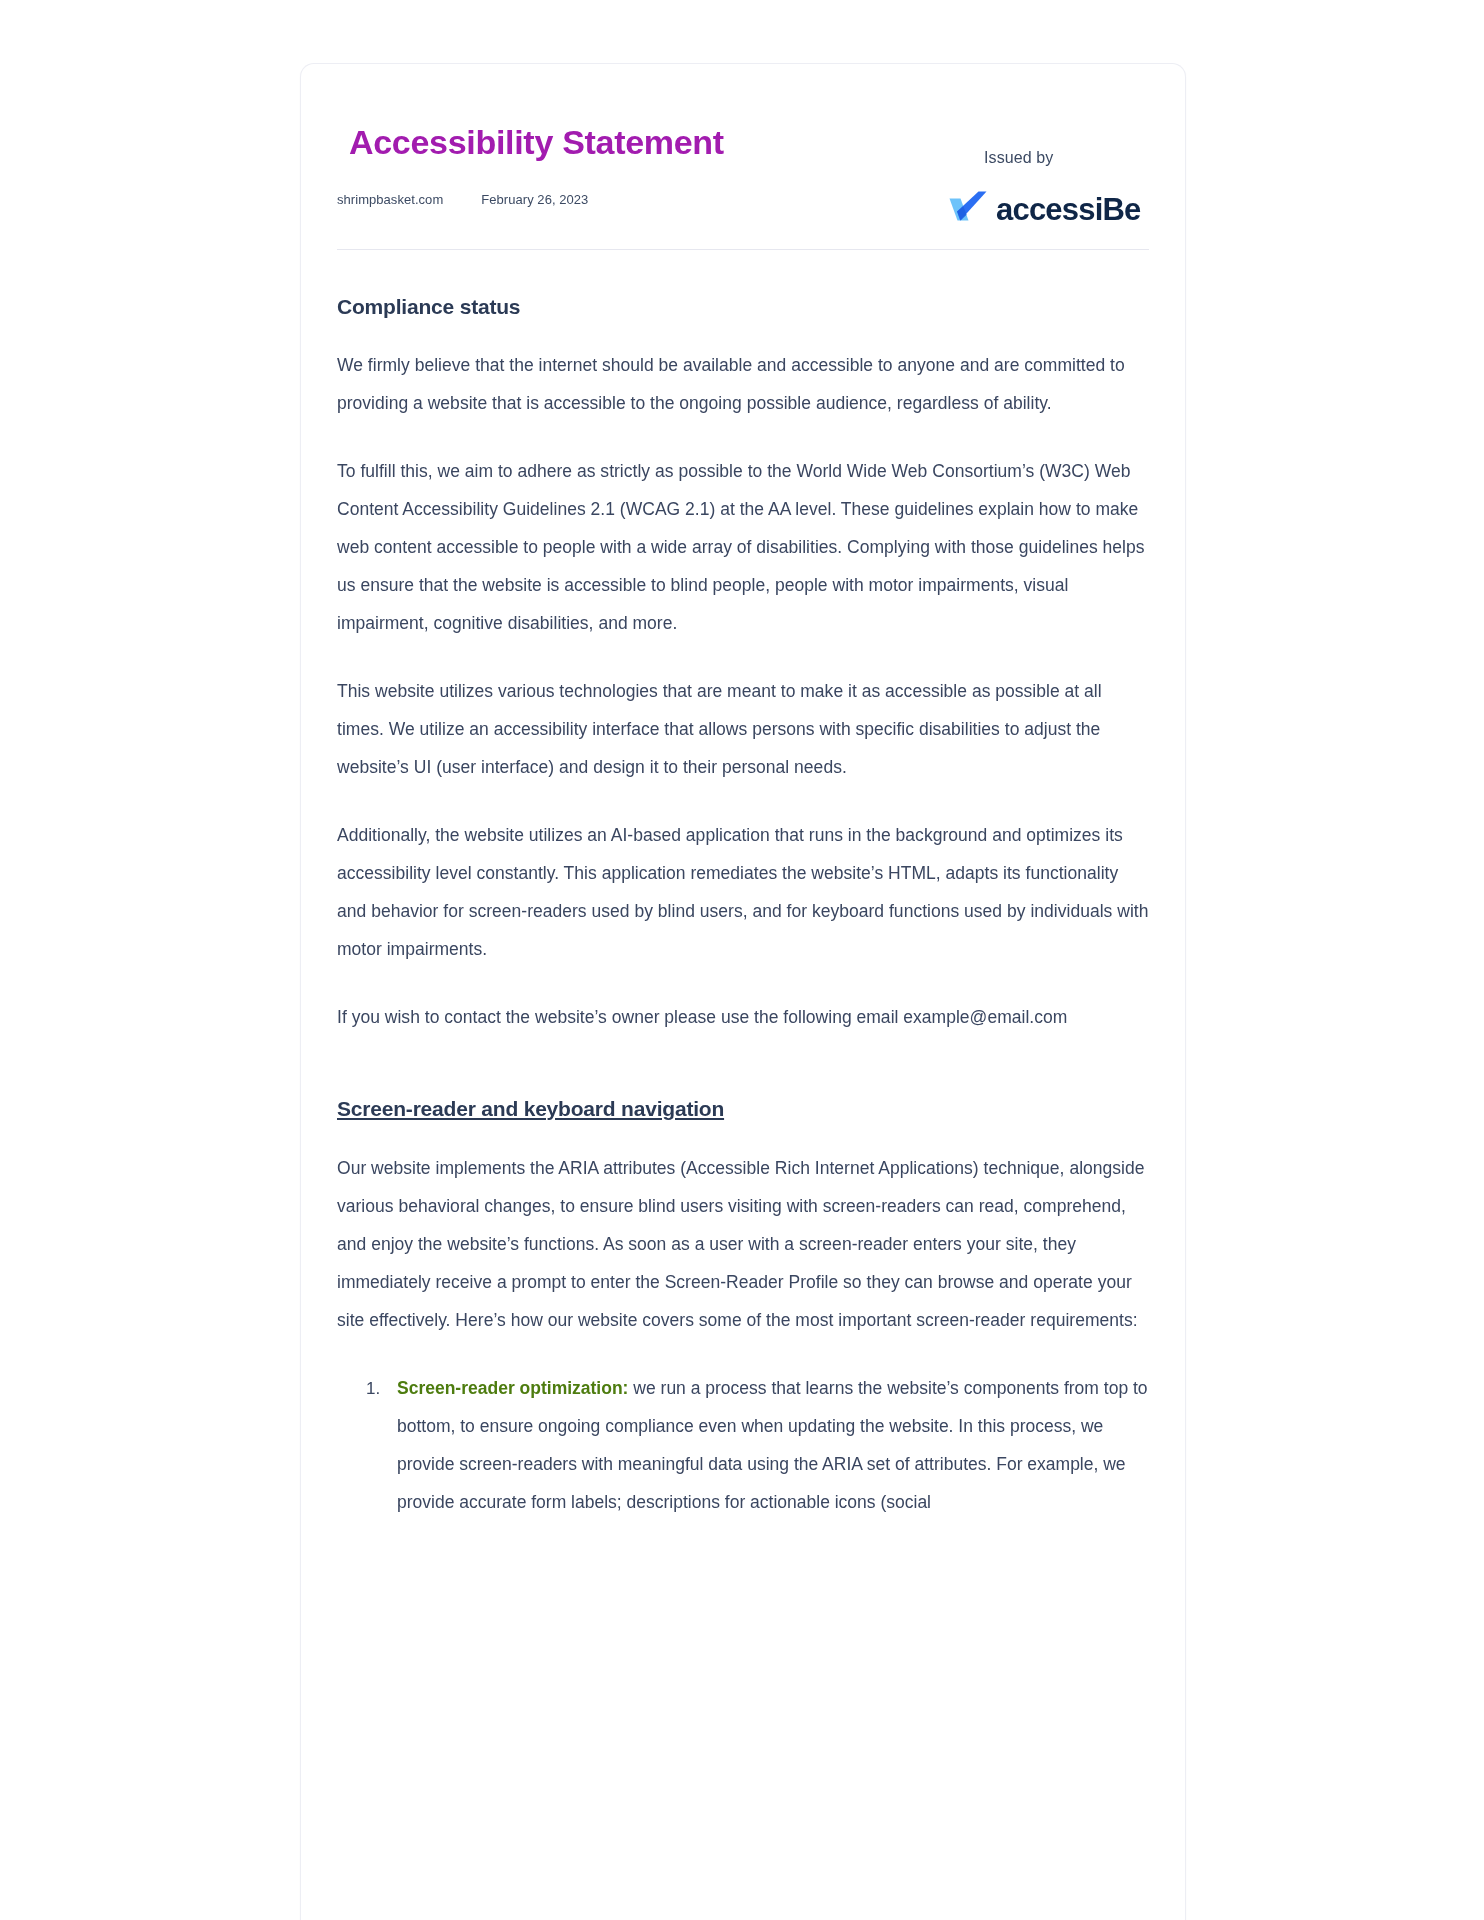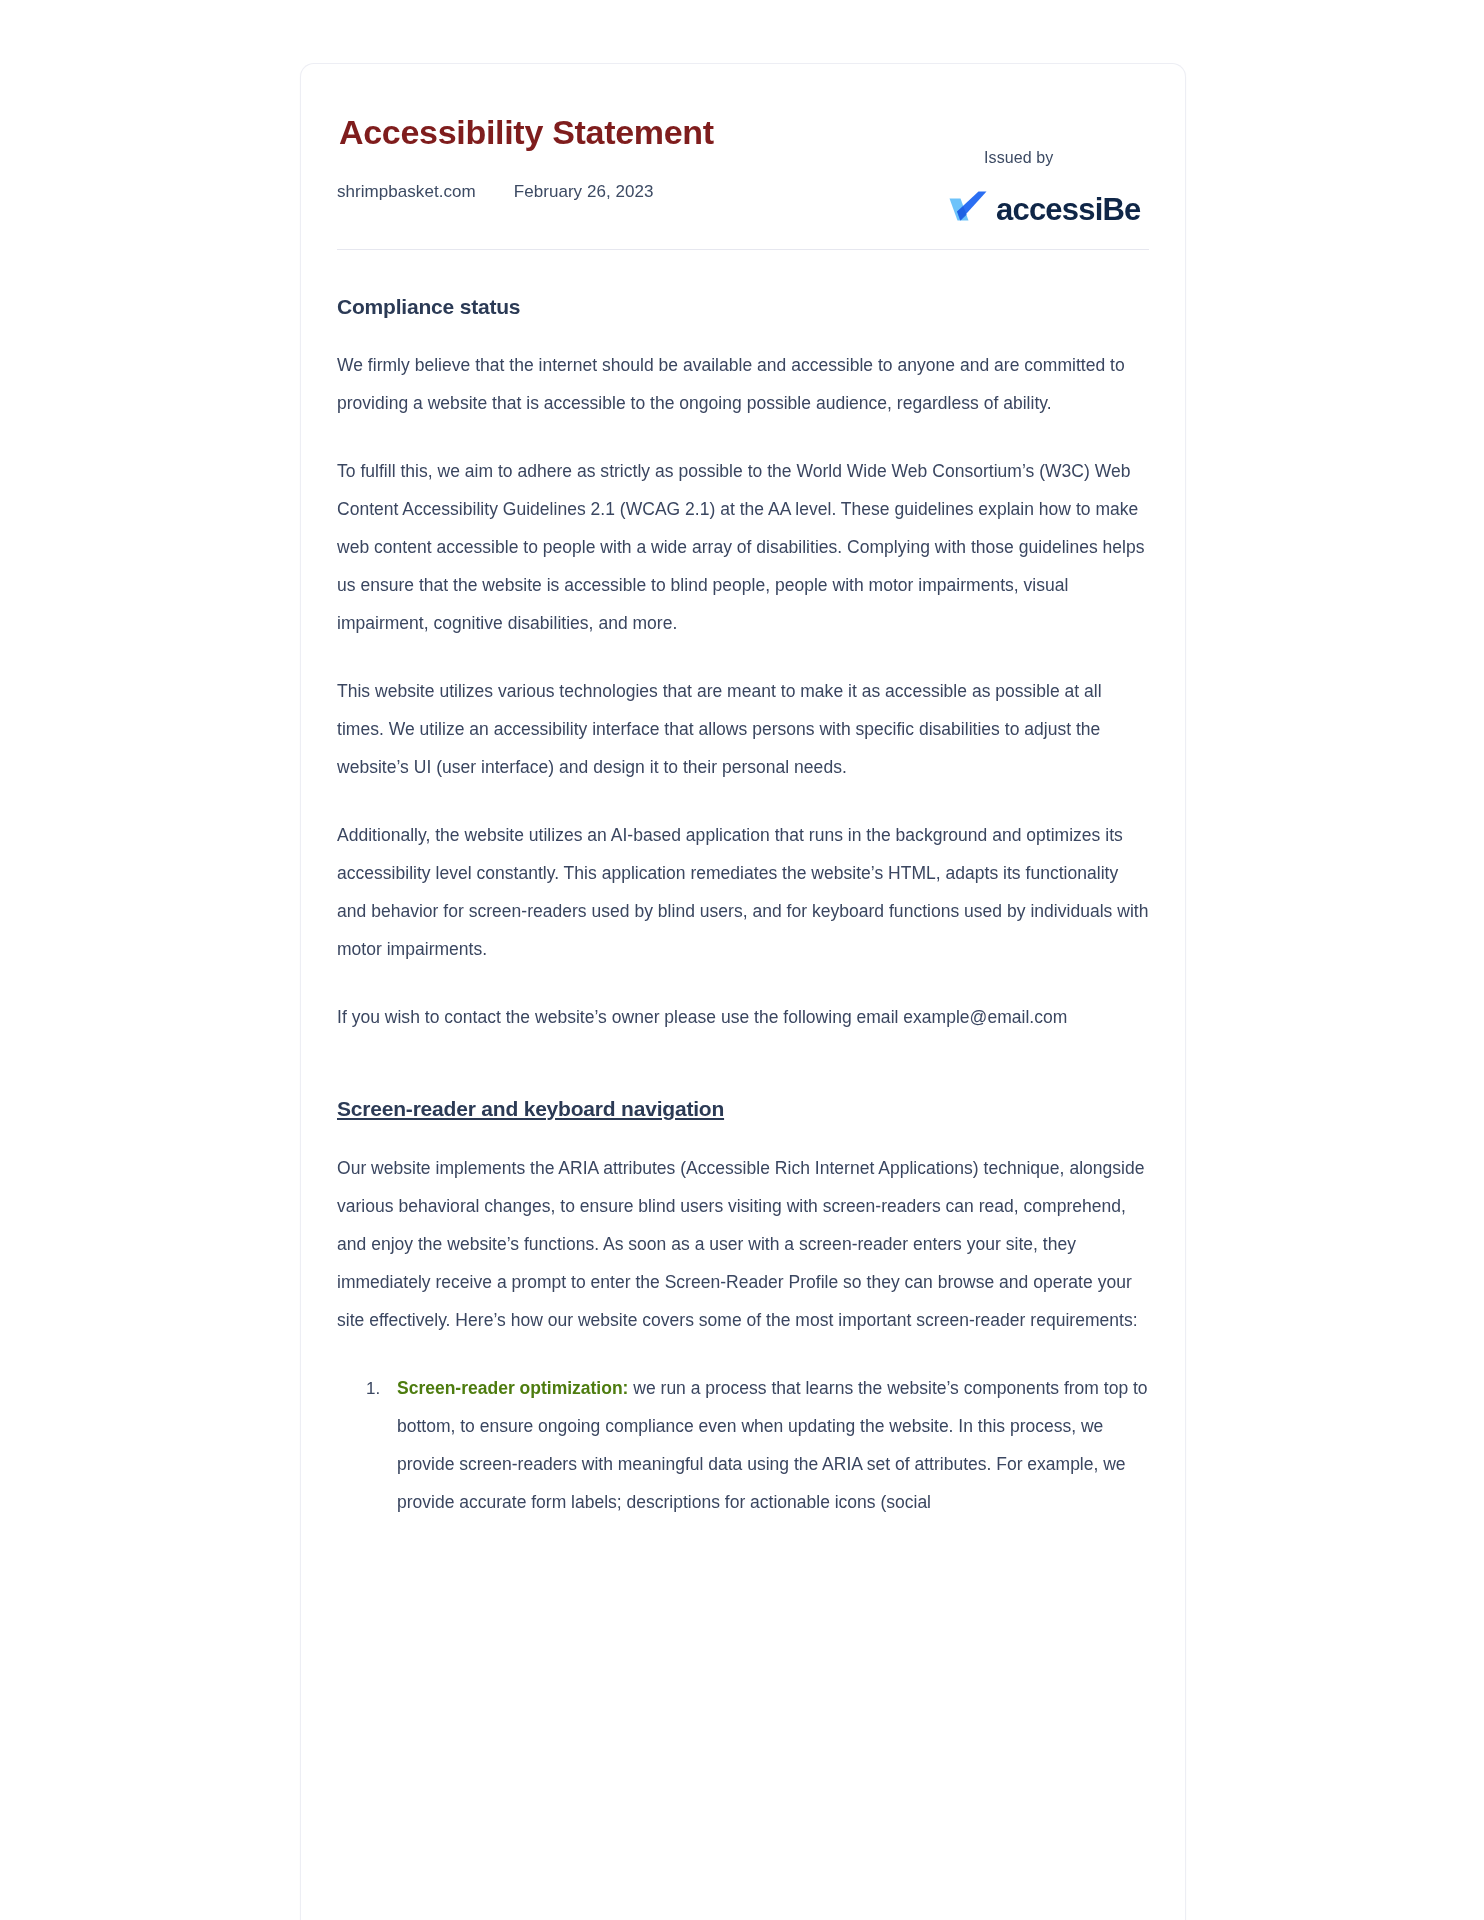--- a/index.html
+++ b/index.html
@@ -42,34 +42,34 @@
   
   .card-header {
     position: relative;
     padding-top: 47px;
     padding-bottom: 0;
     height: 185px;
     box-sizing: border-box;
   }
 
   .doc-title {
-    margin: 2px;
+    margin: 12px;
     font-size: 34px;
     line-height: 1.15;
     font-weight: 700;
     letter-spacing: -0.3px;
-    color: #7f1d1d;
+    color: #a21caf;
   }
 
   .doc-meta {
     margin-top: 30px;
     display: flex;
     align-items: baseline;
     gap: 38px;
-    font-size: 17px;
+    font-size: 13px;
     color: #3c4a63;
     letter-spacing: 0.05px;
   }
   .doc-meta span { white-space: nowrap; }
 
   
   .issued-block {
     position: absolute;
     right: 0px;
     top: 49px;

